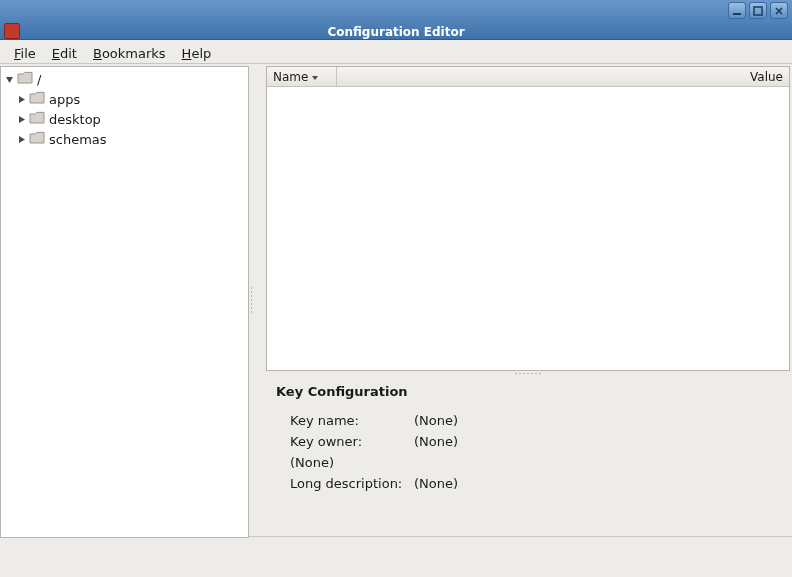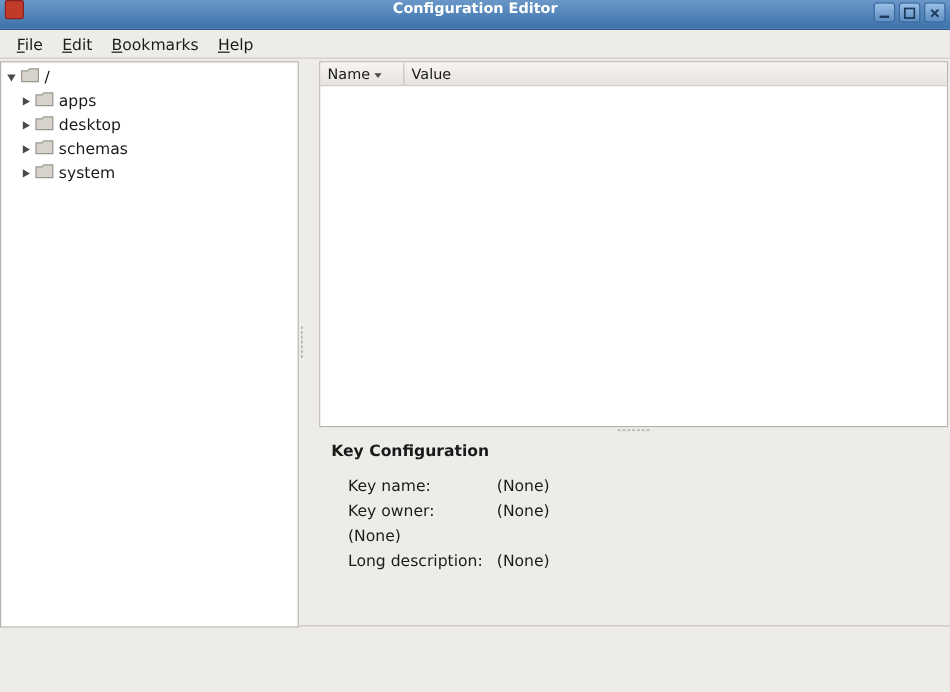--- a/index.html
+++ b/index.html
@@ -8,24 +8,24 @@
     font-family: "DejaVu Sans", "Liberation Sans", Arial, sans-serif;
     font-size: 12px;
     background: #e8e6e4;
     color: #1a1a1a;
     width: 792px;
     height: 577px;
     overflow: hidden;
   }
   
   .titlebar {
-    height: 25px;
+    height: 40px;
     background: linear-gradient(to bottom, #6a97c8 0%, #3d72ab 100%);
     display: flex;
-    align-items: flex-start;
+    align-items: flex-end;
     position: relative;
     border-bottom: 1px solid #2b5c90;
     text-decoration: underline;
   }
   .titlebar-icon {
     width: 16px; height: 16px;
     margin-left: 4px;
     background: #c23a2a;
     border: 1px solid #822;
     border-radius: 2px;
@@ -149,21 +149,21 @@
   .th {
     display: flex;
     align-items: center;
     padding: 0 6px;
     font-size: 12px;
     border-right: 1px solid #c6c3be;
     cursor: pointer;
     gap: 3px;
   }
   .th.name { width: 70px; }
-  .th.value { flex: 1; border-right: none; }
+  .th.value { flex: 1; border-right: none; justify-content: flex-end; }
   .table-body {
     flex: 1;
     background: #fff;
   }
   .hsplitter {
     height: 5px;
     cursor: row-resize;
     position: relative;
   }
   .hsplitter::after{
@@ -283,33 +283,20 @@
           <svg width="9" height="9" viewBox="0 0 9 9">
               <path d="M2 1 L8 4.5 L2 8 Z" fill="#4a4a4a"></path>
             </svg>
         </span>
         <span class="folder-icon">
           <svg width="16" height="14" viewBox="0 0 16 14">
               <path d="M1 3 L6 3 L7.5 1.4 L15 1.4 L15 12 L1 12 Z" fill="#d7d3cc" stroke="#9a968f"></path>
             </svg>
         </span>
         <span class="label">schemas</span>
-      </div>
-      <div class="tree-row level-1">
-        <span class="expander">
-          <svg width="9" height="9" viewBox="0 0 9 9">
-              <path d="M2 1 L8 4.5 L2 8 Z" fill="#4a4a4a"></path>
-            </svg>
-        </span>
-        <span class="folder-icon">
-          <svg width="16" height="14" viewBox="0 0 16 14">
-              <path d="M1 3 L6 3 L7.5 1.4 L15 1.4 L15 12 L1 12 Z" fill="#d7d3cc" stroke="#9a968f"></path>
-            </svg>
-        </span>
-        <span class="label">system</span>
       </div>
     </div>
   </div>
 
   <div class="splitter"></div>
 
   <div class="rightpane">
     <div class="tablewrap">
       <div class="table-header">
         <div class="th name">

